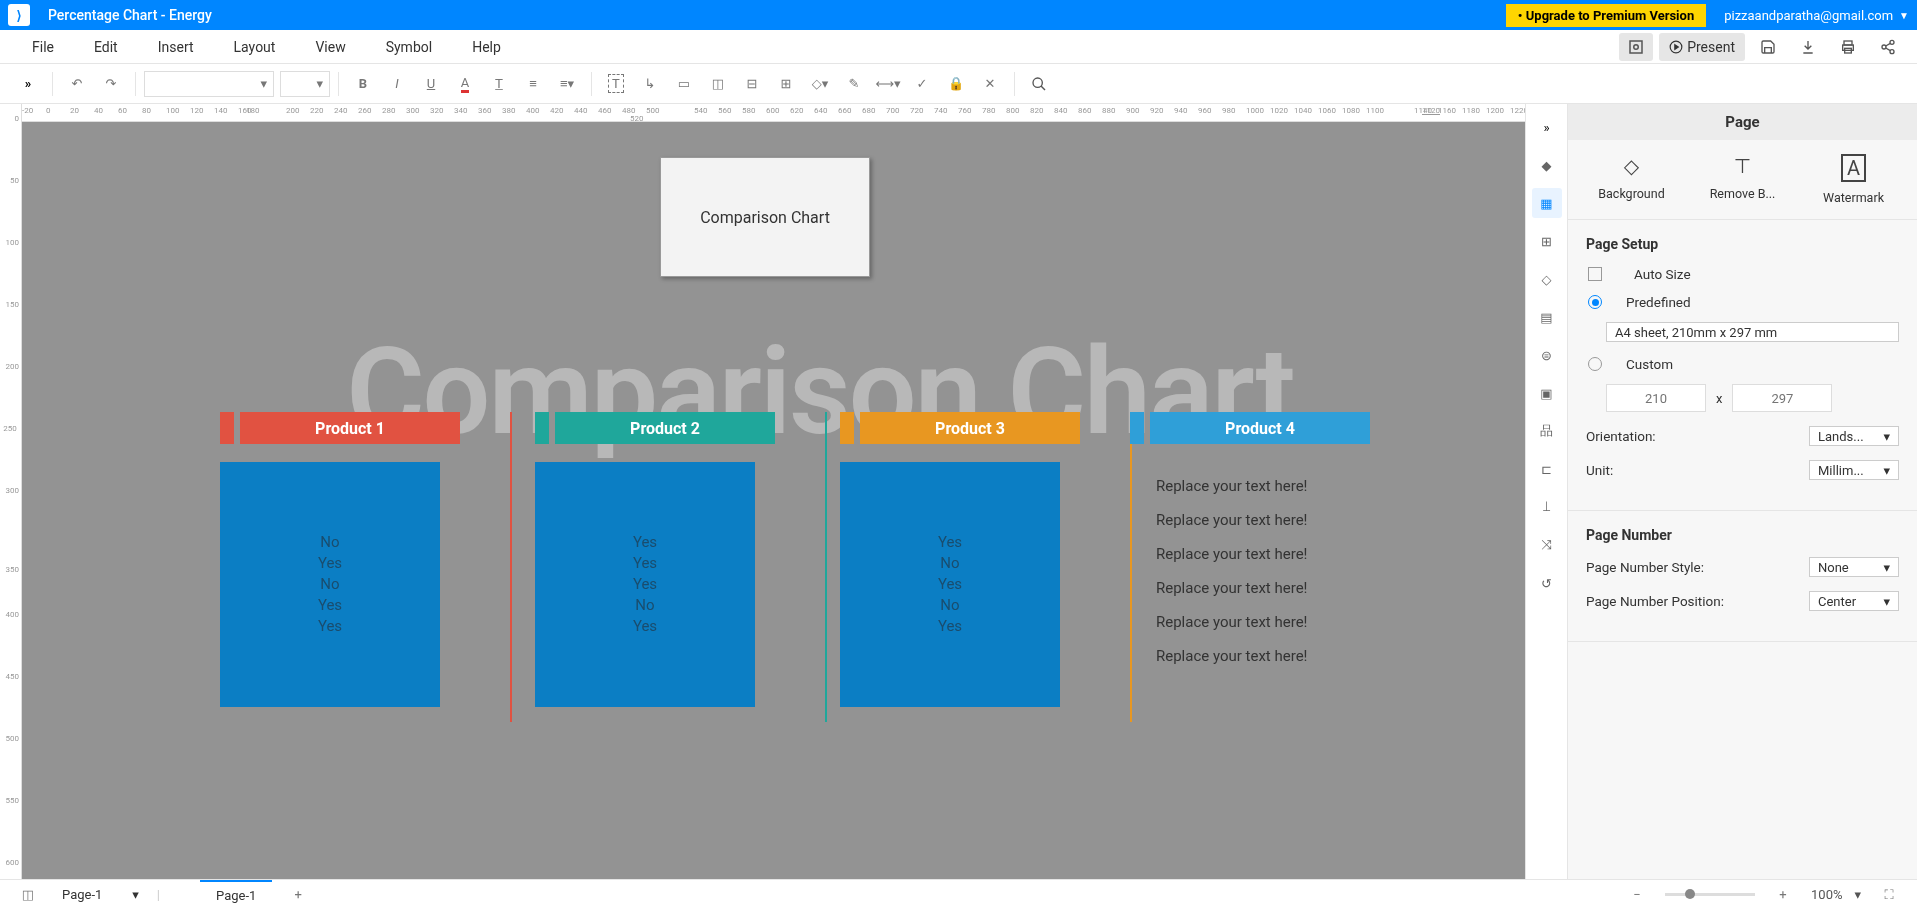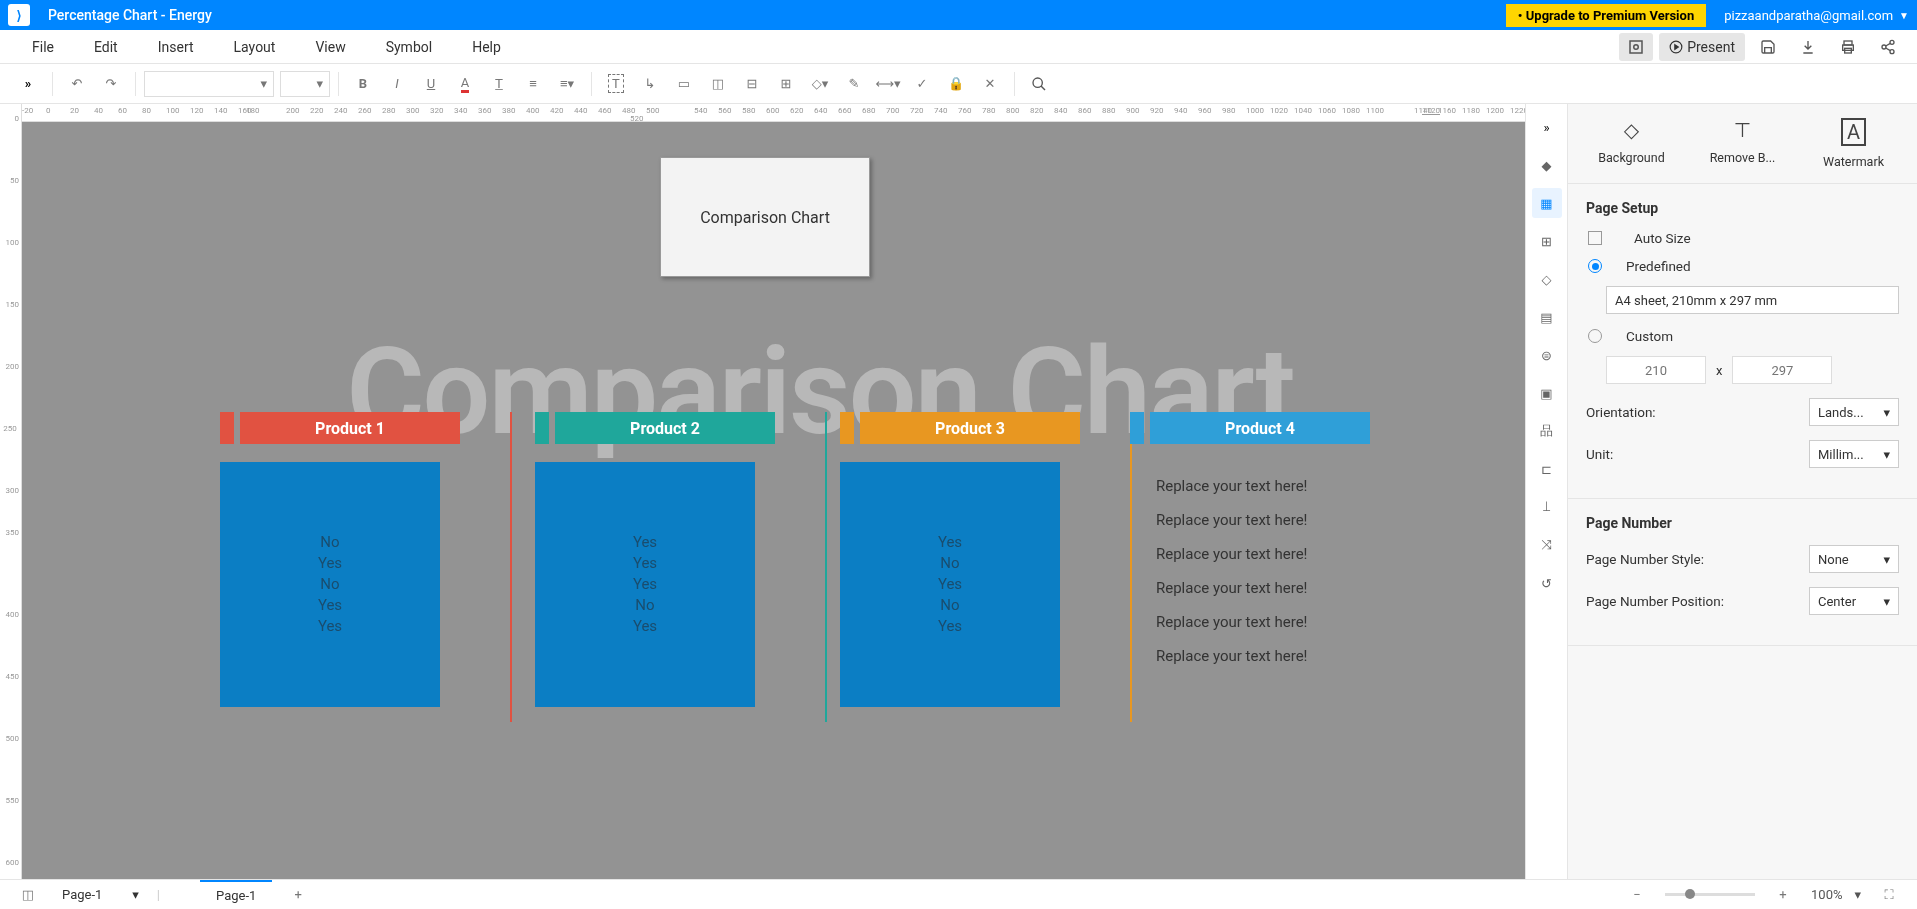--- a/index.html
+++ b/index.html
@@ -44,21 +44,21 @@
 .side-icon.active{color:#0086FF;background:#e8f3ff}
 .rightpanel{width:350px;background:#f7f7f7;border-left:1px solid #e5e5e5;display:flex;flex-direction:column;overflow:hidden}
 .panel-title{height:36px;display:flex;align-items:center;justify-content:center;font-weight:bold;font-size:15px;background:#ececec}
 .panel-actions{display:flex;padding:14px 8px;border-bottom:1px solid #e5e5e5}
 .panel-action{flex:1;display:flex;flex-direction:column;align-items:center;gap:8px;font-size:12.5px;cursor:pointer;overflow:hidden}
 .panel-action .ico{font-size:20px;color:#444}
 .panel-section{padding:16px 18px;border-bottom:1px solid #e5e5e5}
 .panel-section h3{font-size:14px;font-weight:bold;margin-bottom:14px}
 .form-row{display:flex;align-items:center;margin-bottom:14px;font-size:13.5px}
 .form-row label{flex:1}
-.form-select{height:28px;border:1px solid #ccc;background:#fff;padding:0 8px;display:flex;align-items:center;justify-content:space-between;font-size:13px;min-width:90px}
+.form-select{height:20px;border:1px solid #ccc;background:#fff;padding:0 8px;display:flex;align-items:center;justify-content:space-between;font-size:13px;min-width:90px}
 .form-select.full{width:100%;margin-bottom:14px;margin-left:20px;width:calc(100% - 20px)}
 .radio-row{display:flex;align-items:center;gap:24px;margin-bottom:12px;font-size:13.5px;margin-left:2px}
 .radio{width:14px;height:14px;border:1px solid #999;border-radius:50%;display:flex;align-items:center;justify-content:center}
 .radio.checked::after{content:"";width:7px;height:7px;background:#0086FF;border-radius:50%}
 .radio.checked{border-color:#0086FF}
 .chk{width:14px;height:14px;border:1px solid #999;margin-right:8px}
 .dim-row{display:flex;align-items:center;gap:10px;margin-left:20px;margin-bottom:14px}
 .dim-input{width:100px;height:28px;border:1px solid #ddd;background:#fff;text-align:center;color:#bbb;font-size:13px}
 .statusbar{height:30px;display:flex;align-items:center;border-top:1px solid #e5e5e5;background:#fff;padding:0 12px;font-size:13px}
 .status-left{display:flex;align-items:center;gap:10px}
@@ -183,21 +183,21 @@
 
 <div class="workspace">
   <div class="ruler-v" id="rulerV">
       <div class="tick" style="top: 10px;">0</div>
       <div class="tick" style="top: 72px;">50</div>
       <div class="tick" style="top: 134px;">100</div>
       <div class="tick" style="top: 196px;">150</div>
       <div class="tick" style="top: 258px;">200</div>
       <div class="tick" style="top: 320px; text-align: center;">250</div>
       <div class="tick" style="top: 382px;">300</div>
-      <div class="tick" style="top: 424px; margin-left: 48px;">350</div>
+      <div class="tick" style="top: 461px; margin-left: 48px;">350</div>
       <div class="tick" style="top: 506px;">400</div>
       <div class="tick" style="top: 568px;">450</div>
       <div class="tick" style="top: 630px;">500</div>
       <div class="tick" style="top: 692px;">550</div>
       <div class="tick" style="top: 754px;">600</div>
     </div>
   <div class="canvas-col">
     <div class="ruler-h" id="rulerH">
         <div class="tick" style="left: 0px;">-20</div>
         <div class="tick" style="left: 24px;">0</div>
@@ -337,20 +337,21 @@
     <div class="side-icon">▤</div>
     <div class="side-icon">⊜</div>
     <div class="side-icon">▣</div>
     <div class="side-icon">品</div>
     <div class="side-icon">⊏</div>
     <div class="side-icon">⟘</div>
     <div class="side-icon">⤨</div>
     <div class="side-icon">↺</div>
   </div>
   <div class="rightpanel">
+    <div class="panel-title">Page</div>
     <div class="panel-actions">
       <div class="panel-action">
           <span class="ico">◇</span>
           <span>Background</span>
         </div>
       <div class="panel-action">
           <span class="ico">⊤</span>
           <span>Remove B...</span>
         </div>
       <div class="panel-action">

